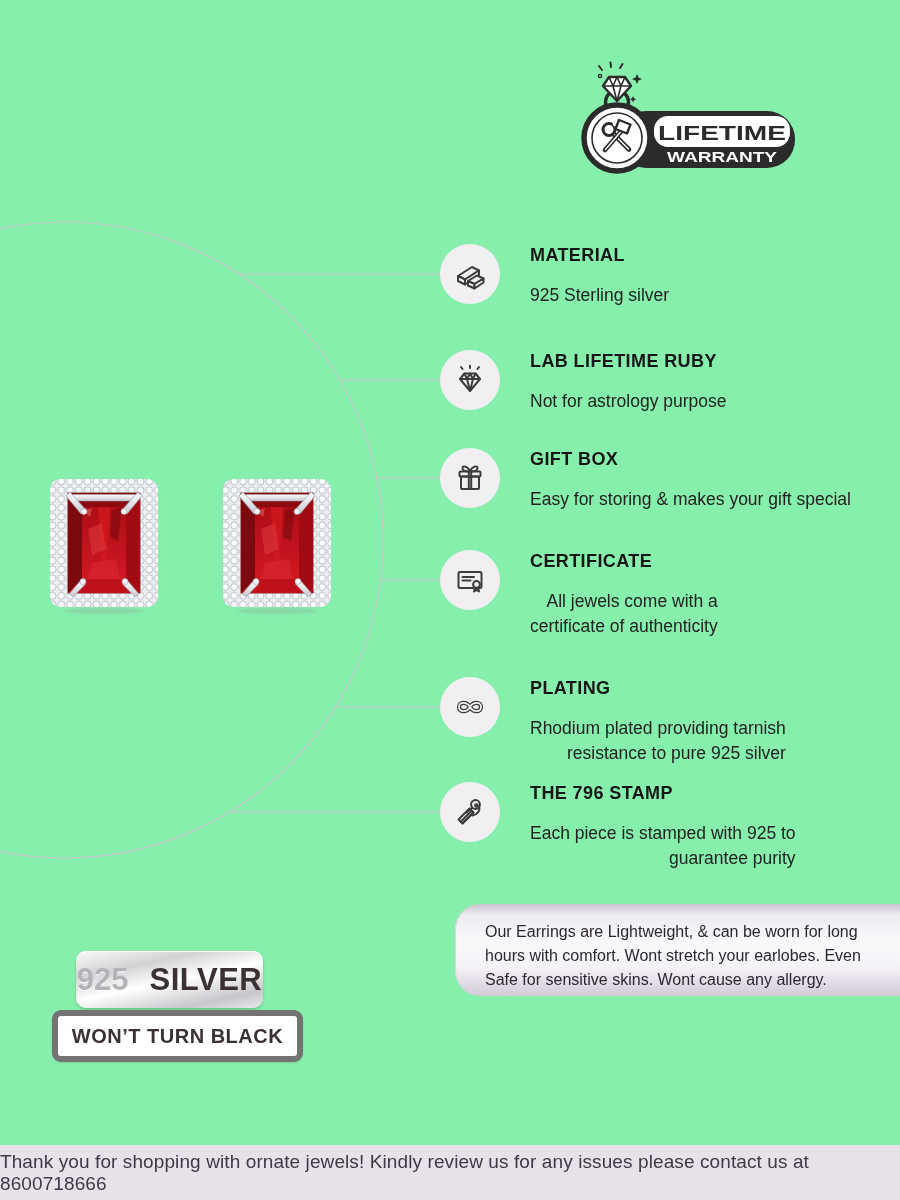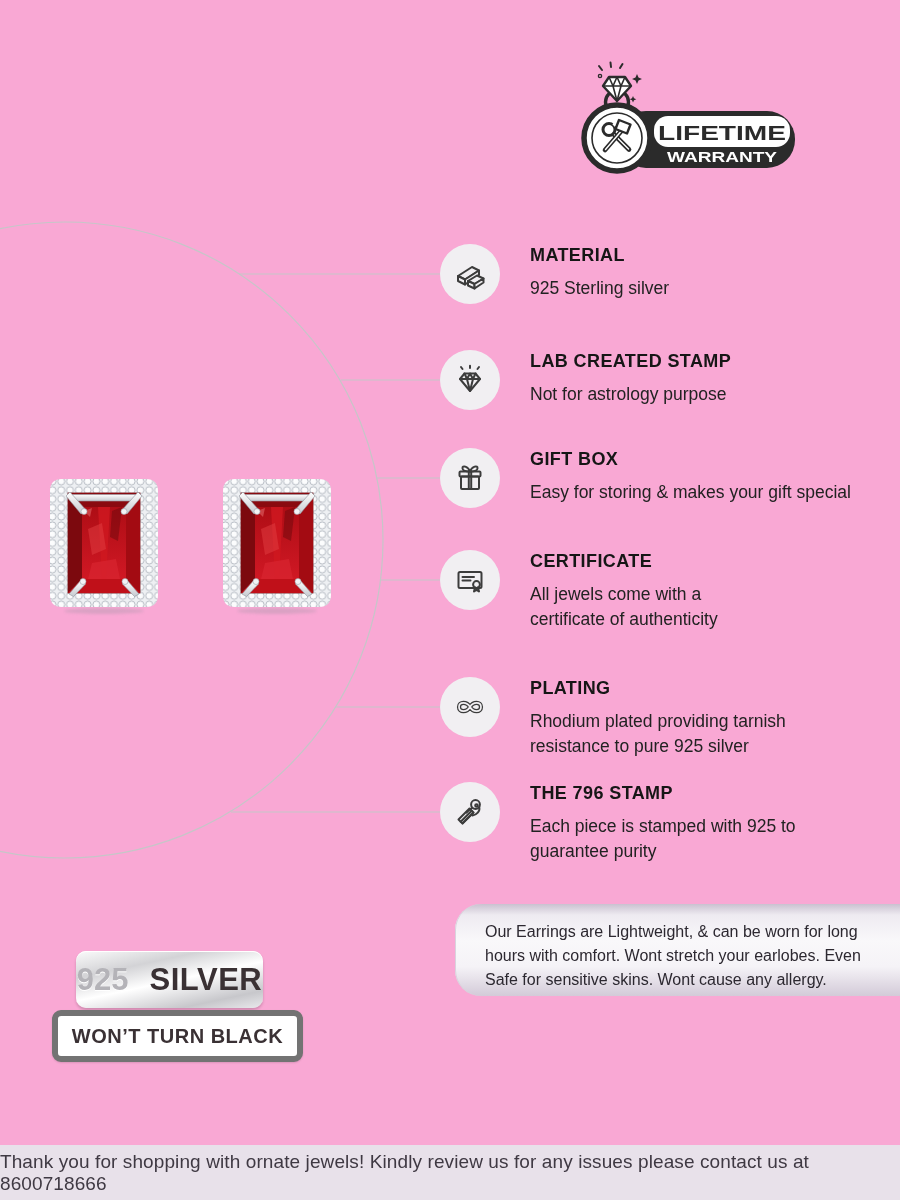--- a/index.html
+++ b/index.html
@@ -1,36 +1,36 @@
 <!DOCTYPE html>
 <html><head>
 <meta charset="utf-8">
 <style>
   html,body{margin:0;padding:0;background:#ffffff;}
-  .page{position:relative;width:900px;height:1200px;background:#f9a8d4;overflow:hidden;
+  .page{position:relative;width:900px;height:1200px;background:#86efac;overflow:hidden;
         font-family:"Liberation Sans","DejaVu Sans",sans-serif;color:#1c1c1c;}
   svg{display:block;}
   .connectors{position:absolute;left:0;top:0;z-index:0;}
 
   
   .warranty-badge{position:absolute;left:558px;top:56px;z-index:3;}
   .warranty-badge text{font-family:"Liberation Sans","DejaVu Sans",sans-serif;font-weight:bold;}
 
   
   .earring{position:absolute;top:477px;z-index:2;}
   .earring.left{left:48px;}
   .earring.right{left:221px;}
 
   
   .feature-row{position:absolute;left:440px;display:flex;align-items:flex-start;z-index:2;}
   .icon-circle{width:60px;height:60px;border-radius:50%;background:#f1eff2;
                display:flex;align-items:center;justify-content:center;flex:0 0 60px;}
   .feature-text{margin-left:30px;padding-top:0;}
   .feature-title{font-size:18px;font-weight:bold;letter-spacing:.4px;color:#161616;line-height:22px;}
-  .feature-body{font-size:17.5px;color:#222222;line-height:25px;margin-top:10px;white-space:pre-line;}
+  .feature-body{font-size:17.5px;color:#222222;line-height:25px;margin-top:17px;white-space:pre-line;text-align:right;}
 
   
   .silver-plate{position:absolute;left:76px;top:951px;width:187px;height:57px;border-radius:10px;z-index:2;
     background:linear-gradient(168deg,#fbfbfb 0%,#d3d3d6 28%,#ffffff 52%,#c7c7cb 82%,#e9e9ec 100%);
     box-shadow:0 2px 3px rgba(0,0,0,.18), inset 0 1px 0 #ffffff;
     display:flex;align-items:center;justify-content:center;gap:21px;}
   .silver-plate .purity{font-size:31px;font-weight:bold;color:#b4b3b8;text-shadow:0 1px 0 #ffffff;}
   .silver-plate .metal{font-size:31px;font-weight:bold;color:#3a3134;letter-spacing:.5px;}
   .claim-box{position:absolute;left:52px;top:1010px;width:239px;height:40px;background:#ffffff;z-index:2;
     border:6px solid #737373;border-radius:9px;box-shadow:0 1px 2px rgba(0,0,0,.12);
@@ -204,21 +204,21 @@
 
   <div class="feature-row" style="top:350px">
     <div class="icon-circle">
       <svg width="36" height="36" viewBox="0 0 36 36">
         <path class="ic" d="M8 17 L12.5 11.5 H23.5 L28 17 L18 29 Z"></path>
         <path class="ic" d="M8 17 H28 M12.5 11.5 L15 17 L18 11.5 L21 17 L23.5 11.5 M15 17 L18 29 M21 17 L18 29"></path>
         <path class="ic" d="M10.5 7 L9 5 M18 6 V3.8 M25.5 7 L27 5"></path>
       </svg>
     </div>
     <div class="feature-text">
-      <div class="feature-title">LAB CREATED STAMP</div>
+      <div class="feature-title">LAB LIFETIME RUBY</div>
       <div class="feature-body">Not for astrology purpose</div>
     </div>
   </div>
 
   <div class="feature-row" style="top:448px">
     <div class="icon-circle">
       <svg width="36" height="36" viewBox="0 0 36 36">
         <rect class="ic" x="9" y="16.5" width="18" height="12.5" rx="1"></rect>
         <rect class="ic" x="7.5" y="11.5" width="21" height="5" rx="1"></rect>
         <path class="ic" d="M16.8 11.5 V29 M19.2 11.5 V29"></path>

